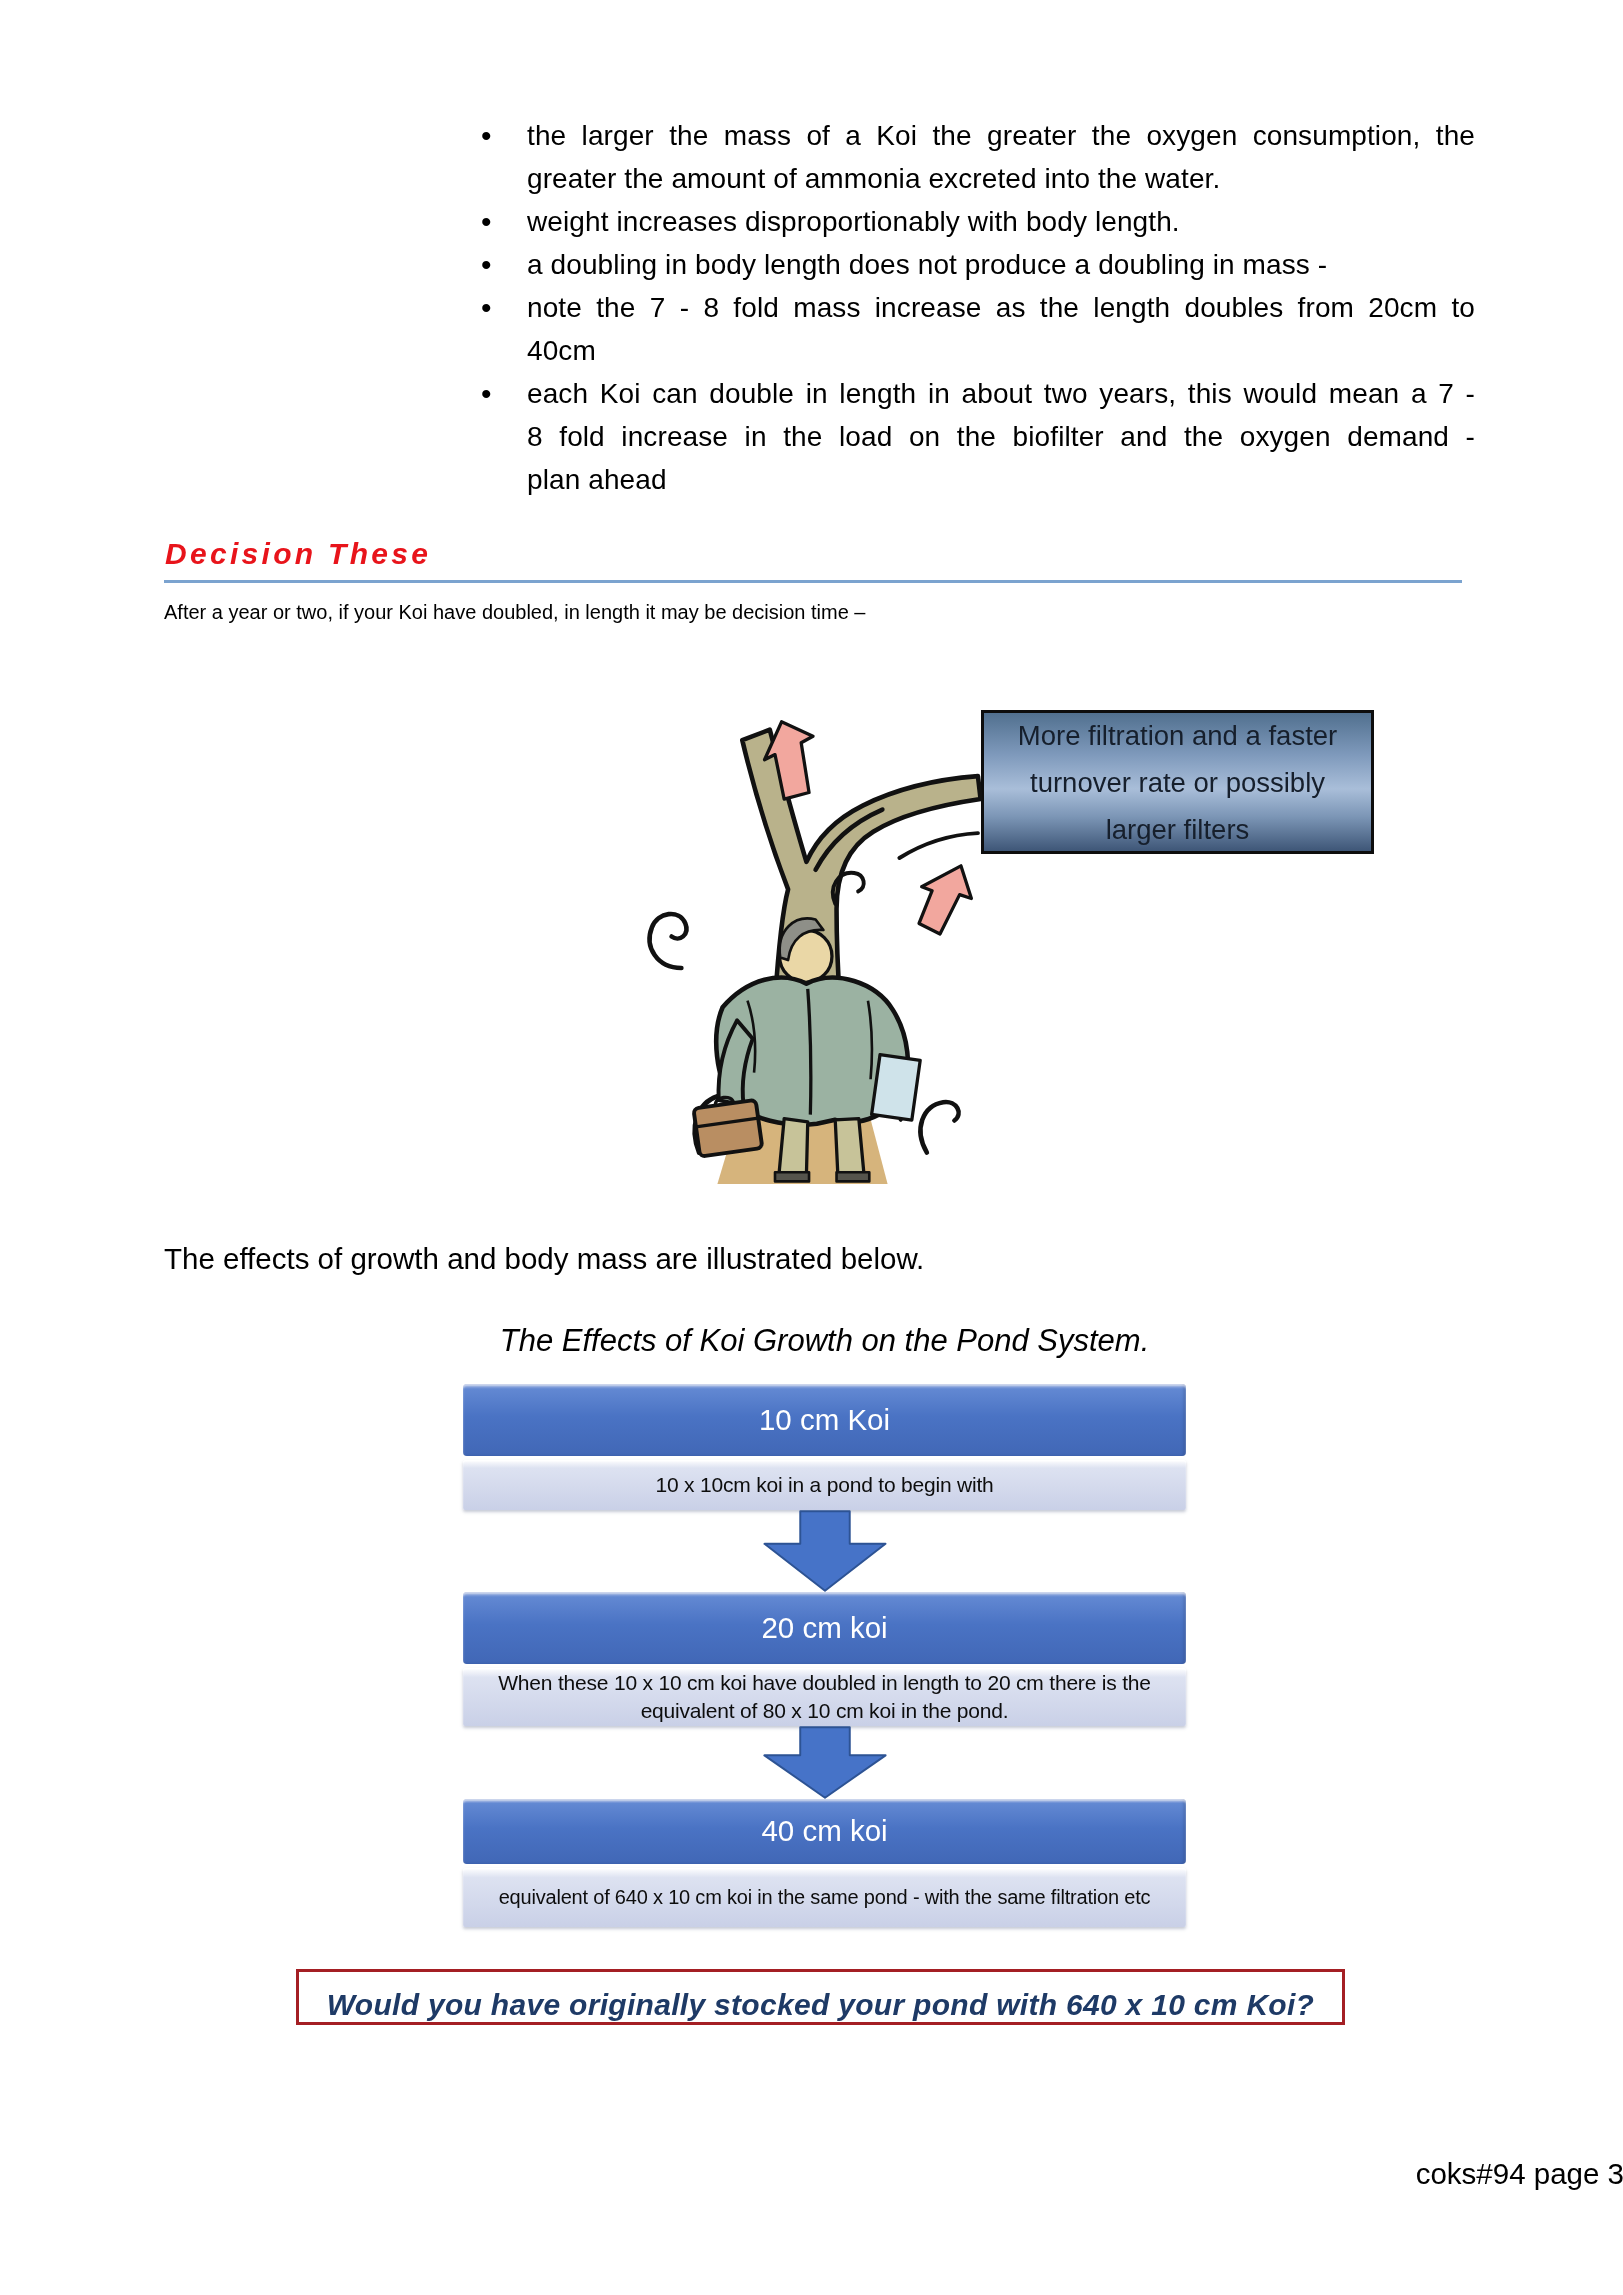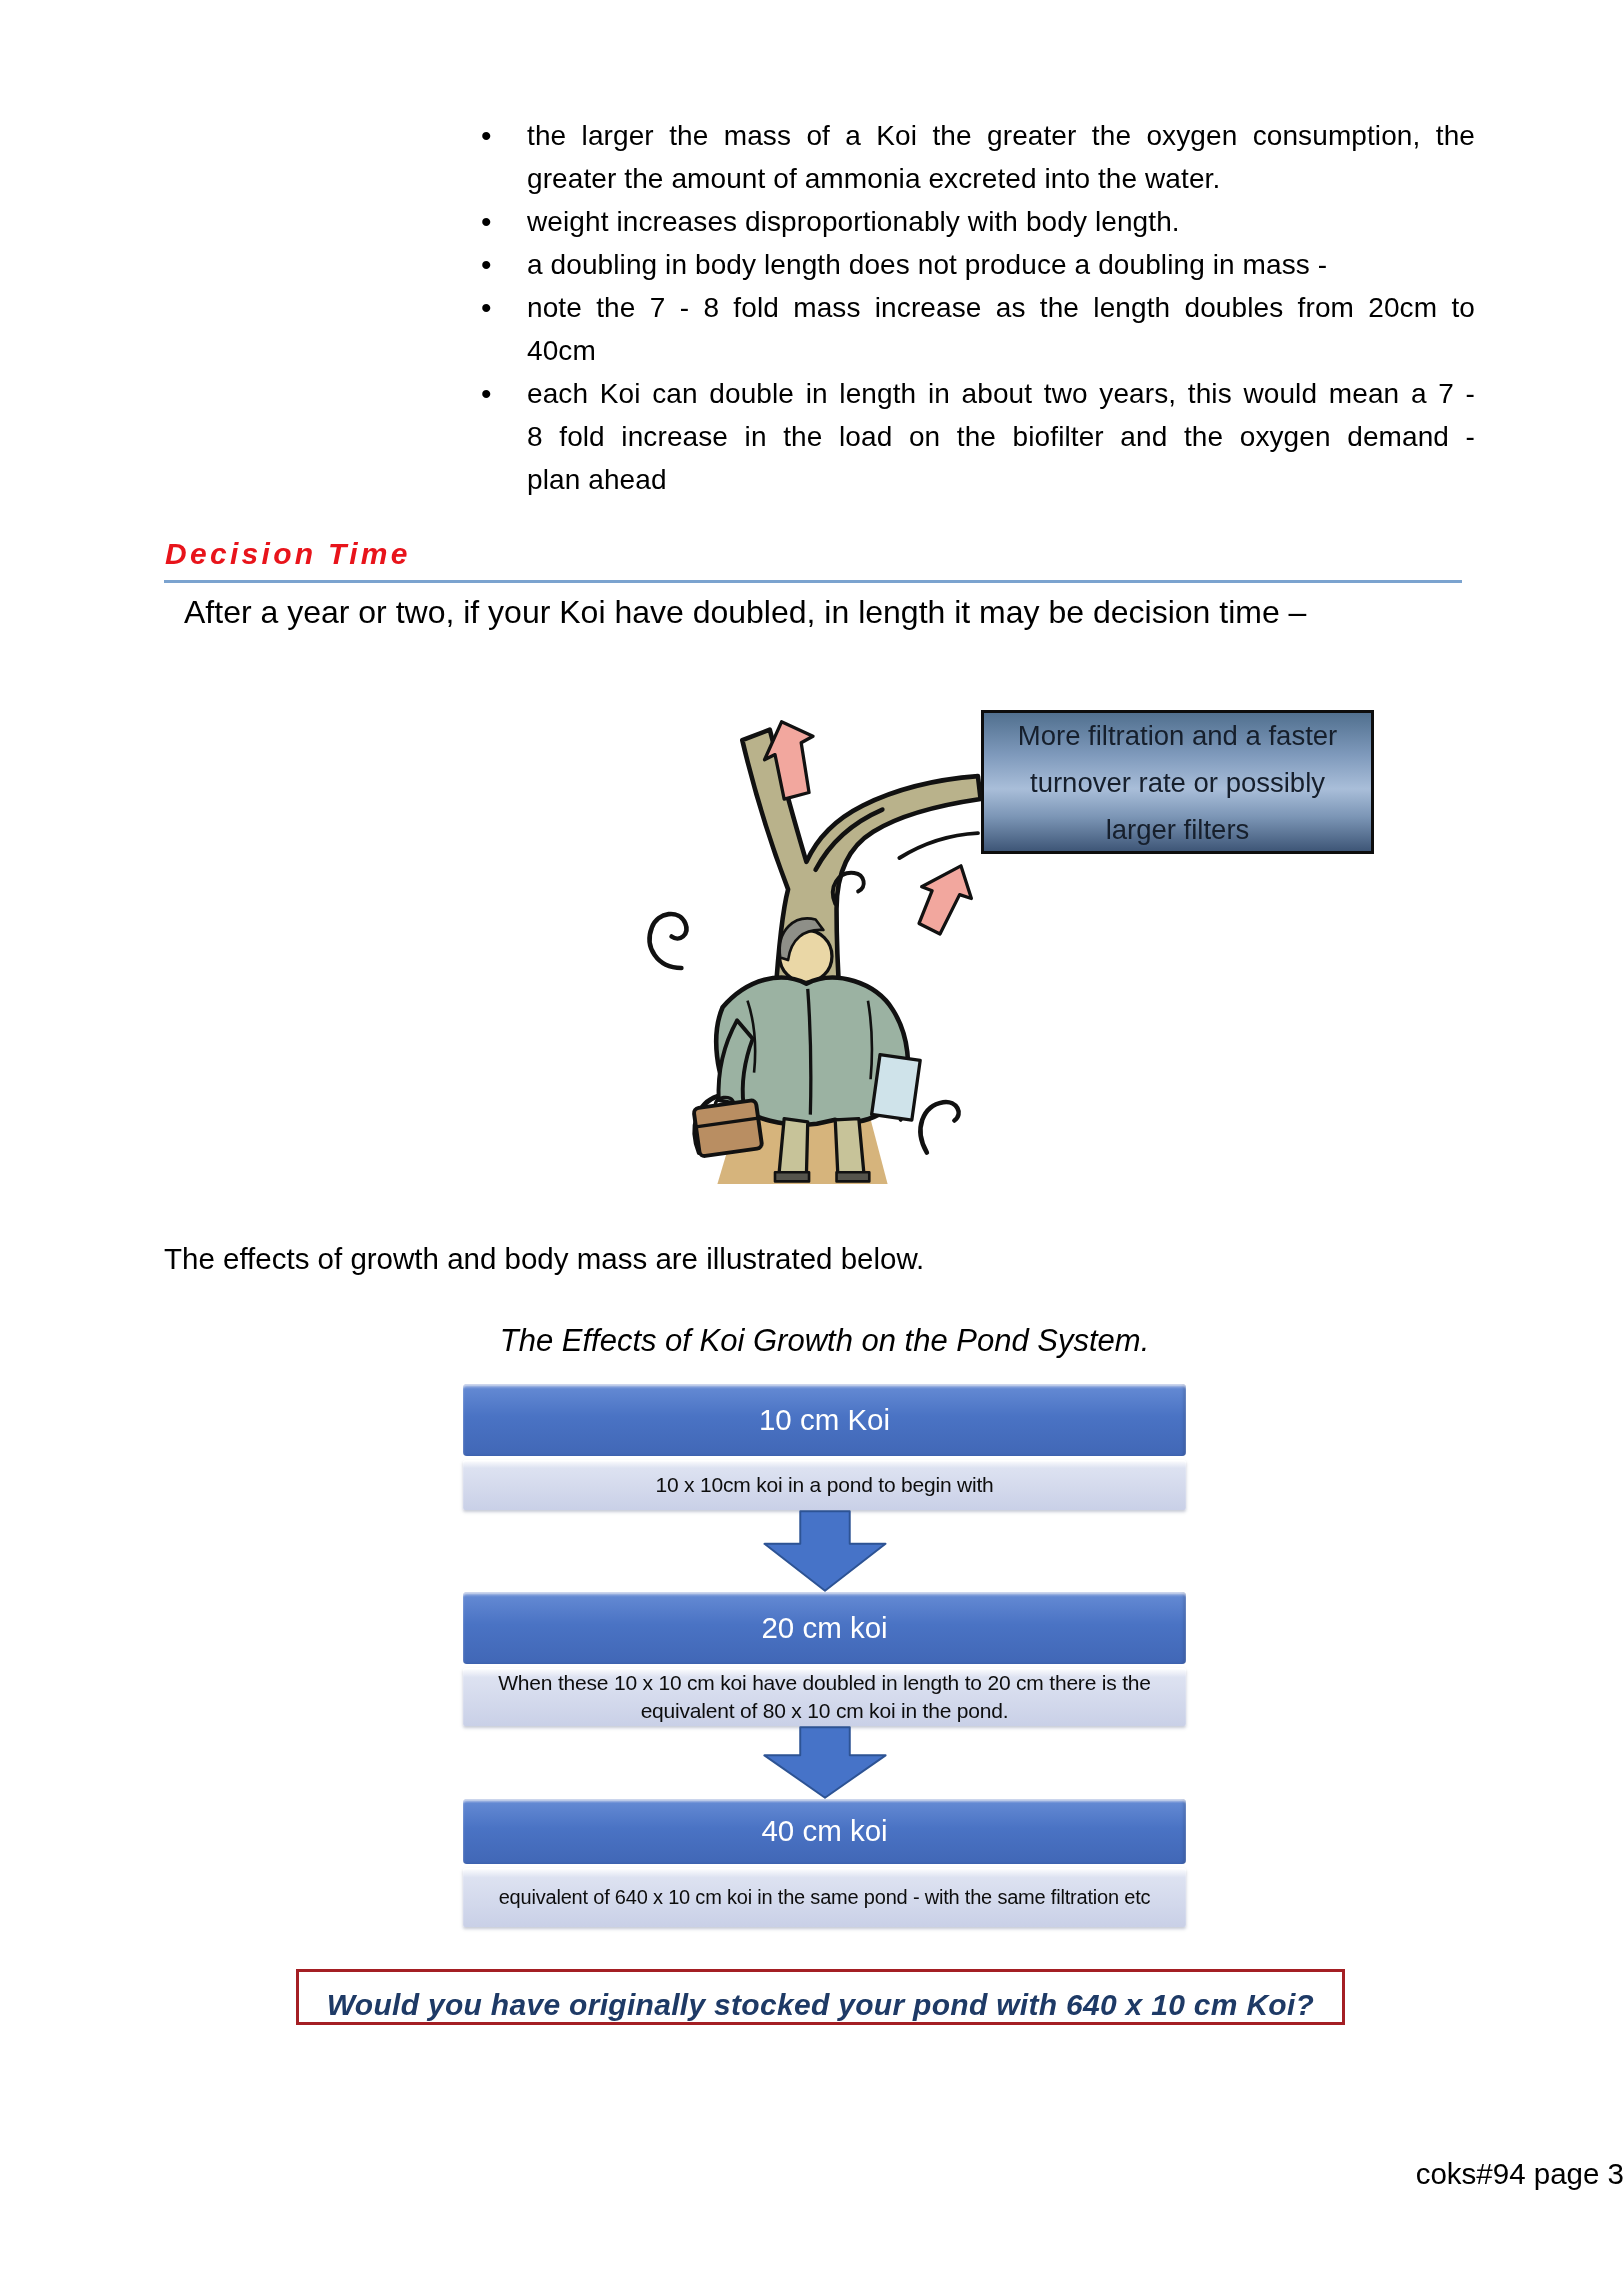--- a/index.html
+++ b/index.html
@@ -18,21 +18,21 @@
   .bullet-list li::before{content:"\2022";position:absolute;left:-46px;top:0;font-size:30px;}
   .jline{display:block;text-align:justify;text-align-last:justify;letter-spacing:0.1px;}
   .jline.last{text-align-last:left;}
   
   .decision-heading{
     position:absolute;left:165px;top:537px;
     font-size:30px;font-weight:bold;font-style:italic;
     letter-spacing:3.3px;
   }
   .heading-rule{position:absolute;left:164px;top:580px;width:1298px;height:3.3px;}
-  .decision-intro{position:absolute;left:164px;top:593px;width:1309px;font-size:32px;line-height:39px;margin-left:20px;}
+  .decision-intro{position:absolute;left:164px;top:593px;width:1309px;font-size:20px;line-height:39px;}
   .option-box{
     position:absolute;
     border:3.3px solid #0d0d0d;
     display:flex;align-items:center;justify-content:center;
     text-align:center;color:#161f2c;
     background:linear-gradient(180deg,#51708f 0%,#7e99bb 30%,#a9bed9 55%,#7c96b6 75%,#3e5677 100%);
     box-sizing:border-box;
   }
   .option-left{left:589px;top:661px;width:165px;height:101px;font-size:27.5px;line-height:38px;padding:0 19.6px;}
   .option-right{left:981px;top:710px;width:393px;height:144px;font-size:27.5px;line-height:47px;padding:0 9.2px;}
@@ -95,21 +95,21 @@
       <span class="jline">note the 7 - 8 fold mass increase as the length doubles from 20cm to</span>
       <span class="jline last">40cm</span>
     </li>
     <li>
       <span class="jline">each Koi can double in length in about two years, this would mean a 7 -</span>
       <span class="jline">8 fold increase in the load on the biofilter and the oxygen demand -</span>
       <span class="jline last">plan ahead</span>
     </li>
   </ul>
 
-  <div class="decision-heading" style="color:#e8141b;">Decision Time</div>
+  <div class="decision-heading" style="color:#e8141b;">Decision These</div>
   <div class="heading-rule" style="background:#7ba3cf;"></div>
   <div class="decision-intro">After a year or two, if your Koi have doubled, in length it may be decision time –</div>
 
   <div class="option-box option-right">
     <span>More filtration and a faster turnover rate or possibly larger filters</span>
   </div>
 
   <div class="clipart-wrap">
     <svg width="367" height="491" viewBox="0 0 560 750">
 

